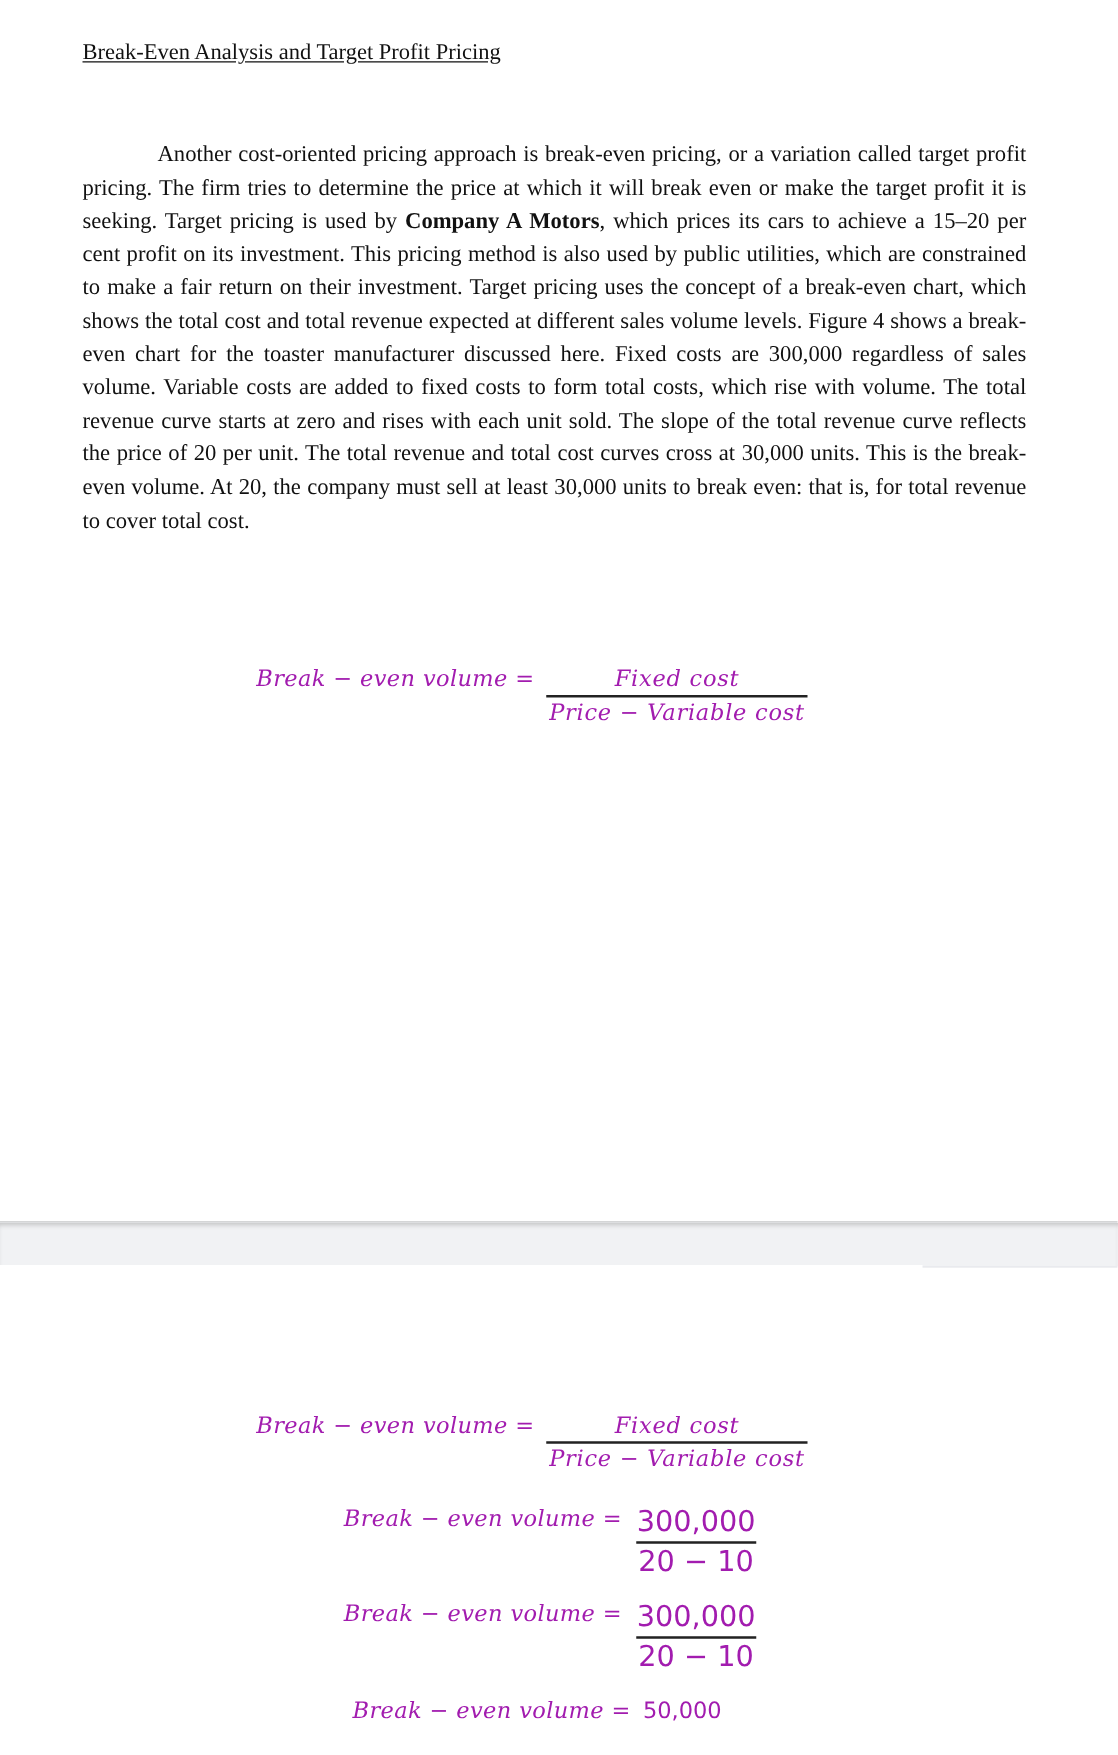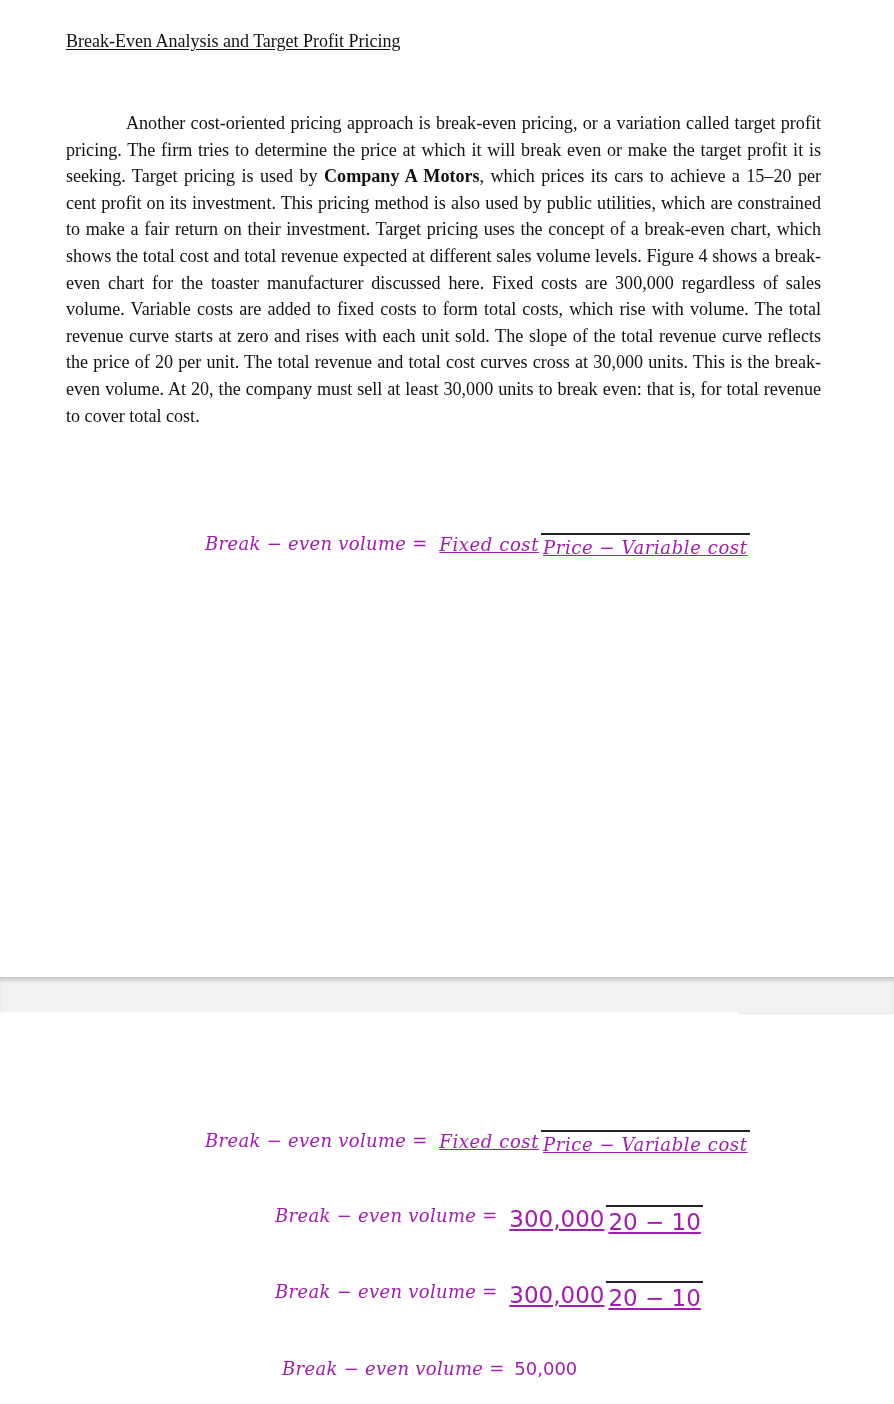--- a/index.html
+++ b/index.html
@@ -32,21 +32,21 @@
     .lead {
       position: absolute; left: 126px; top: 482px; font-size: 18px; white-space: nowrap;
     }
     .eq {
       position: absolute; display: flex; align-items: flex-start;
       font-family: "DejaVu Serif", "Liberation Serif", serif; font-size: 18px; color: #a21caf;
       white-space: nowrap;
     }
     .eq .lhs { font-style: italic; letter-spacing: 0.3px; }
     .eq .eqsign { margin: 0 10px 0 6px; font-style: normal; }
-    .frac { display: inline-flex; flex-direction: row; align-items: center; text-decoration: underline; }
+    .frac { display: inline-flex; flex-direction: column; align-items: center; }
     .frac .num { padding: 0 2px 2px 2px; }
     .frac .den { padding: 2px 2px 0 2px; border-top: 2px solid #222; }
     .frac.italic .num, .frac.italic .den { font-style: italic; letter-spacing: 0.6px; }
     .frac.plain .num, .frac.plain .den { font-style: normal; font-family: "DejaVu Sans", sans-serif; font-size: 23px; }
     .result { font-style: normal; font-family: "DejaVu Sans", sans-serif; }
   </style>
 </head>
 <body>
 
 <div id="page1" class="page">

